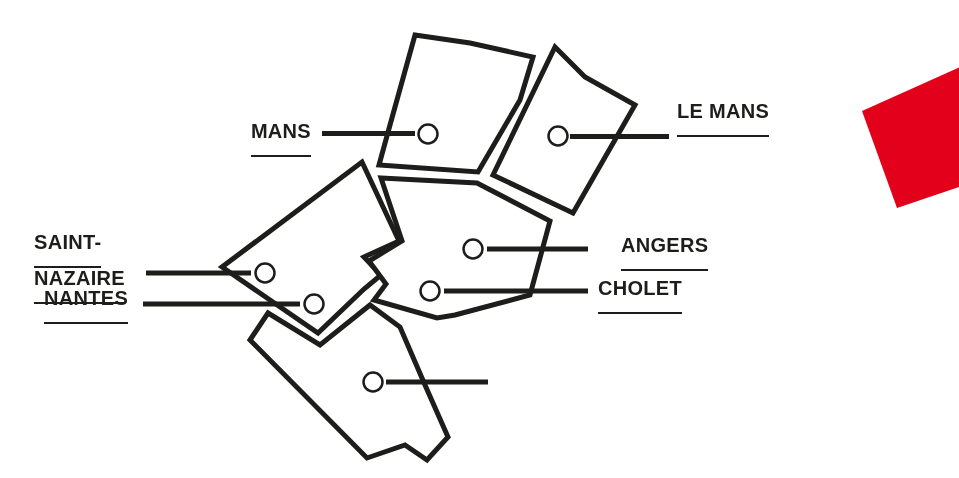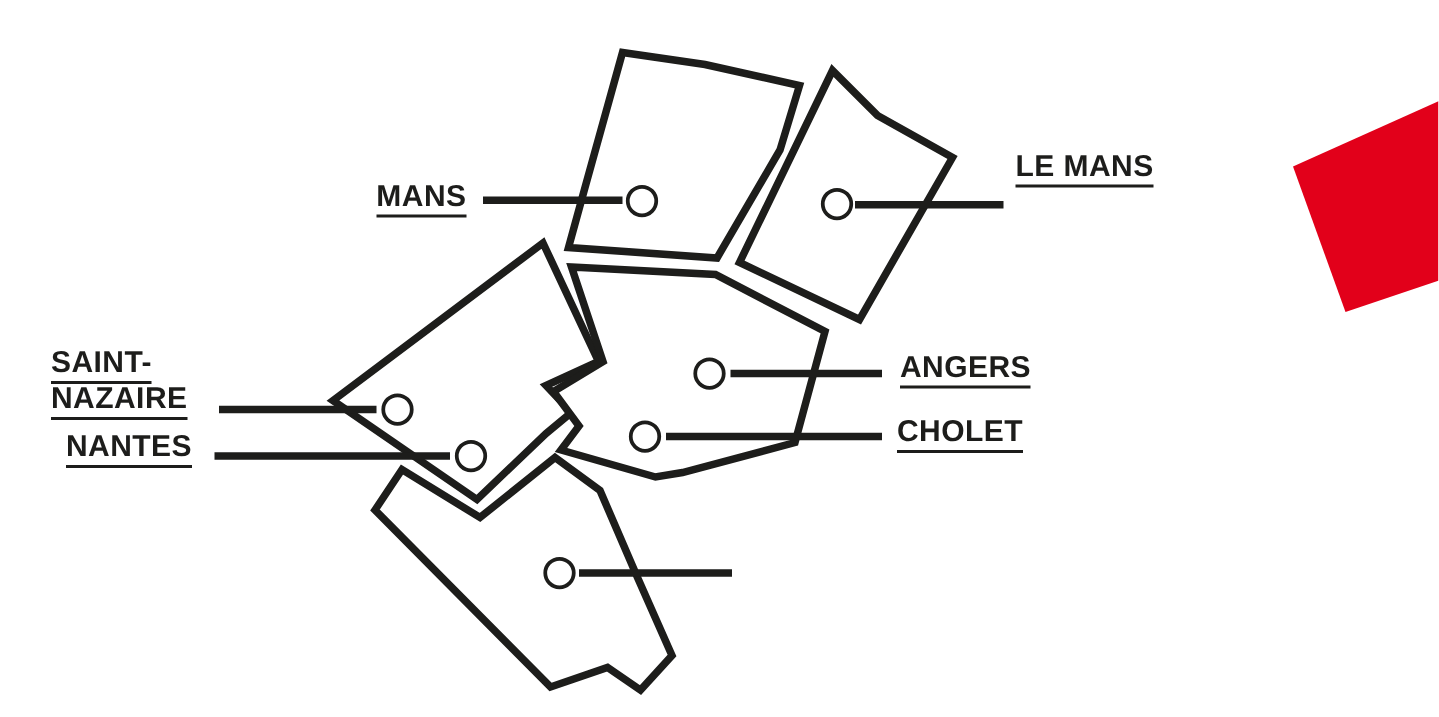--- a/index.html
+++ b/index.html
@@ -20,21 +20,21 @@
     font-size:20px;
     line-height:20px;
     letter-spacing:.3px;
     color:#1d1d1b;
     white-space:nowrap;
   }
   .city-label .u{
     display:block;
     width:fit-content;
     border-bottom:2.5px solid #1d1d1b;
-    padding-bottom:2px;
+    padding-bottom:14px;
   }
 </style>
 </head>
 <body>
 
 <div class="stage">
 
   <svg class="map-svg" width="959" height="478" viewBox="0 0 959 478">
 
     <g>
@@ -78,21 +78,21 @@
 
   <div class="city-label" style="left:44px;top:288px">
     <span class="u">NANTES</span>
   </div>
 
   <div class="city-label" style="left:34px;top:232px">
     <span class="u">SAINT-</span>
     <span class="u">NAZAIRE</span>
   </div>
 
-  <div class="city-label" style="left:600px;top:235px">
+  <div class="city-label" style="left:621px;top:235px">
     <span class="u">ANGERS</span>
   </div>
 
   <div class="city-label" style="left:598px;top:278px">
     <span class="u">CHOLET</span>
   </div>
 
 
 </div>
 

